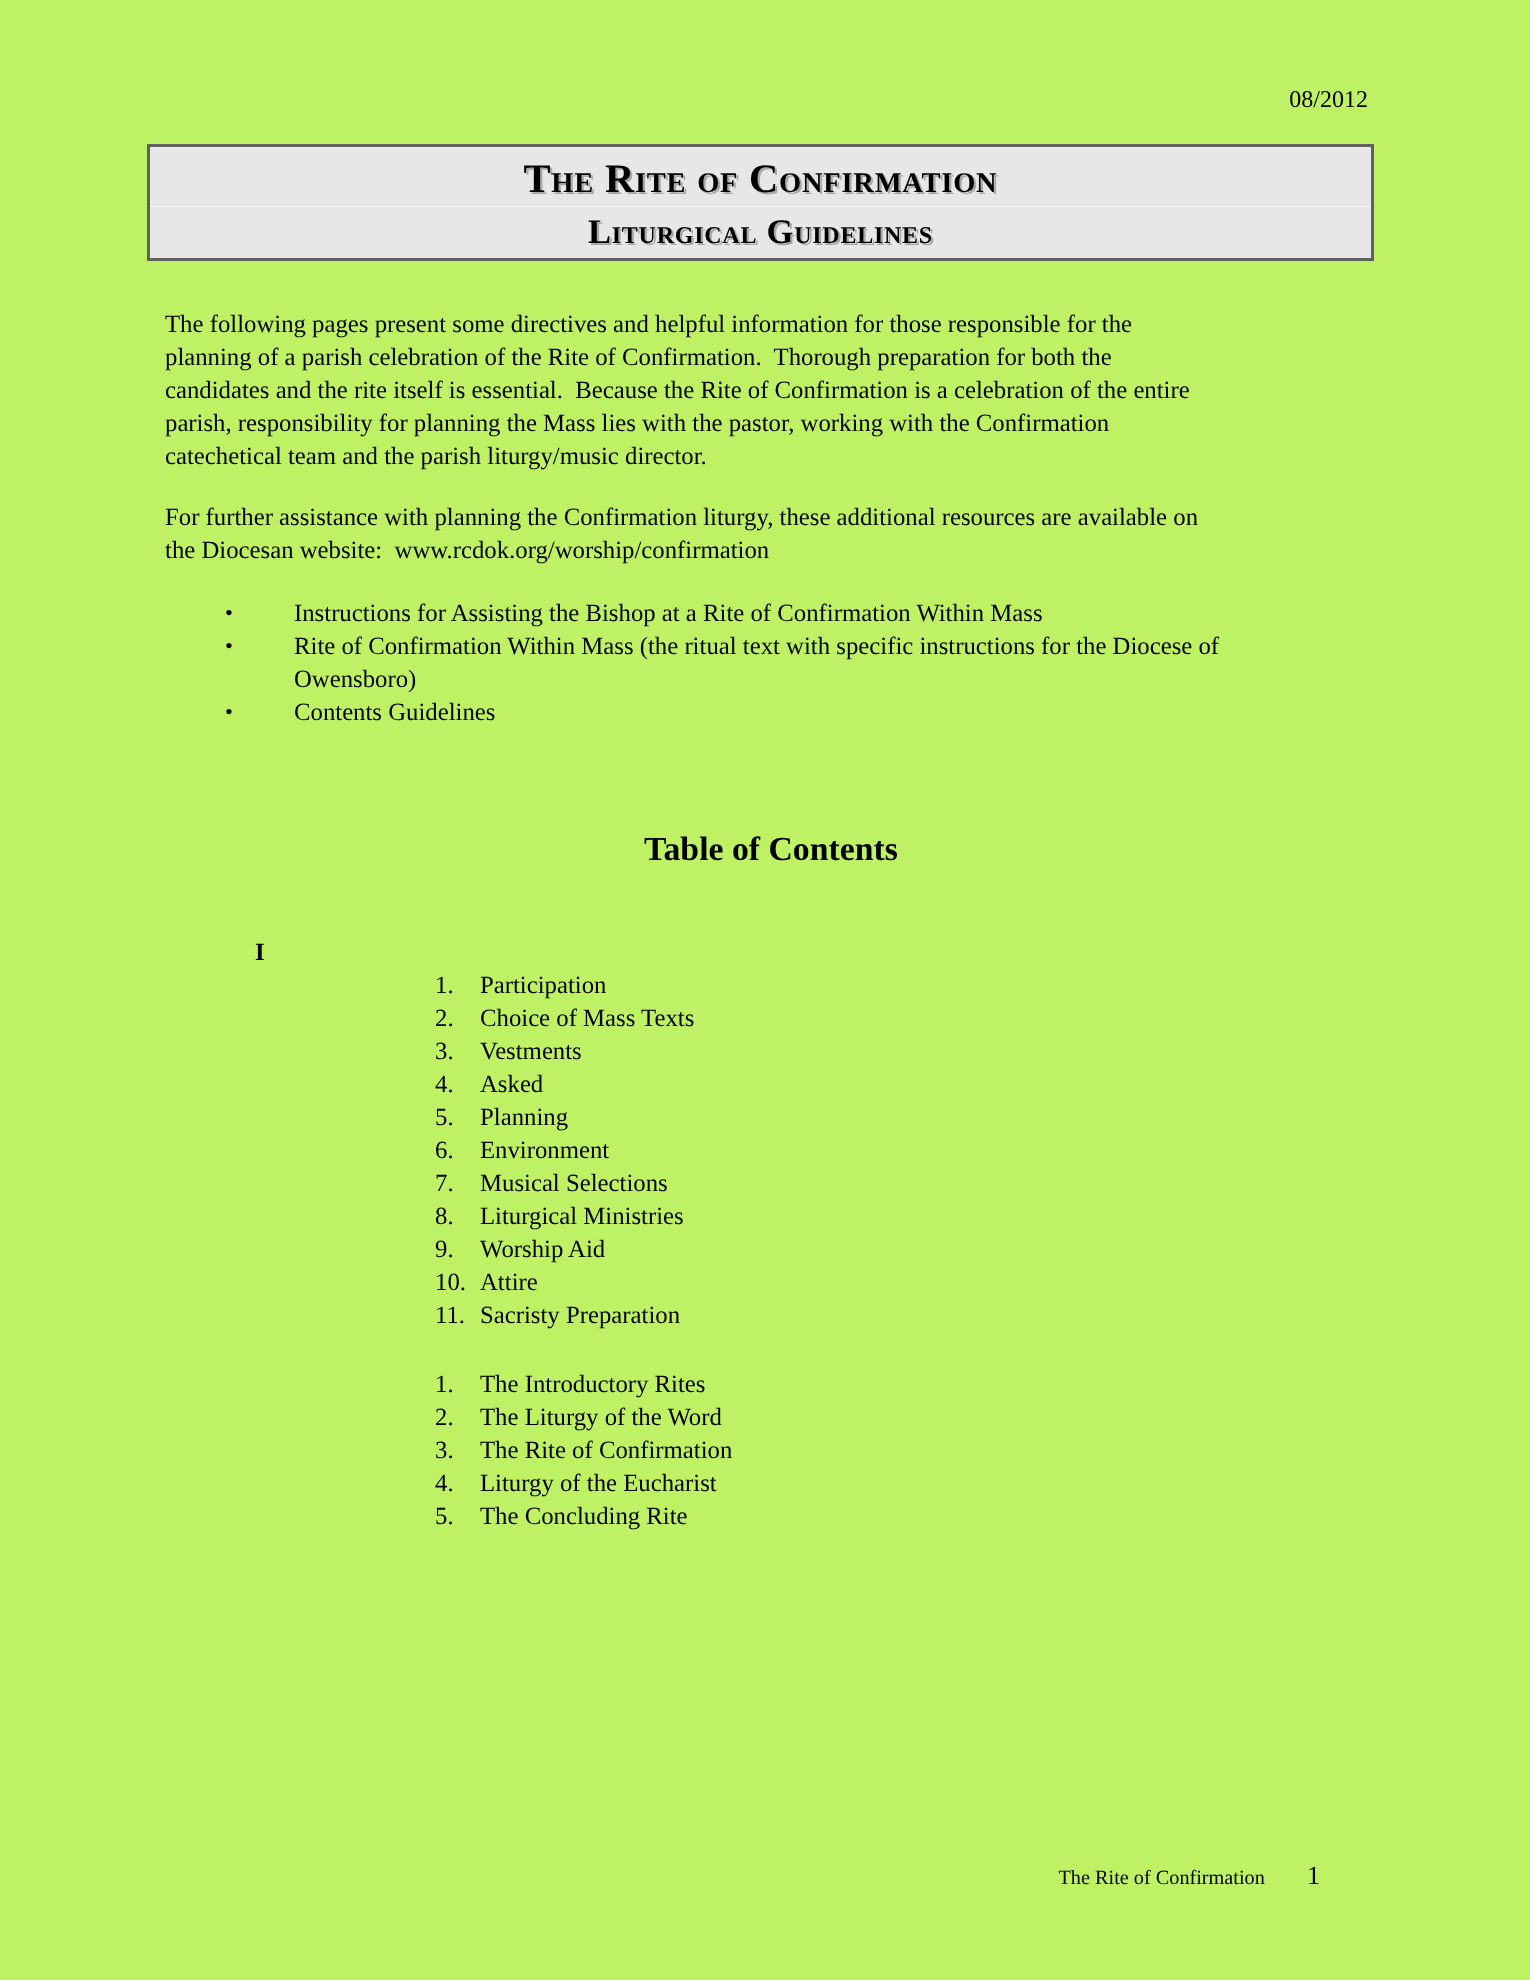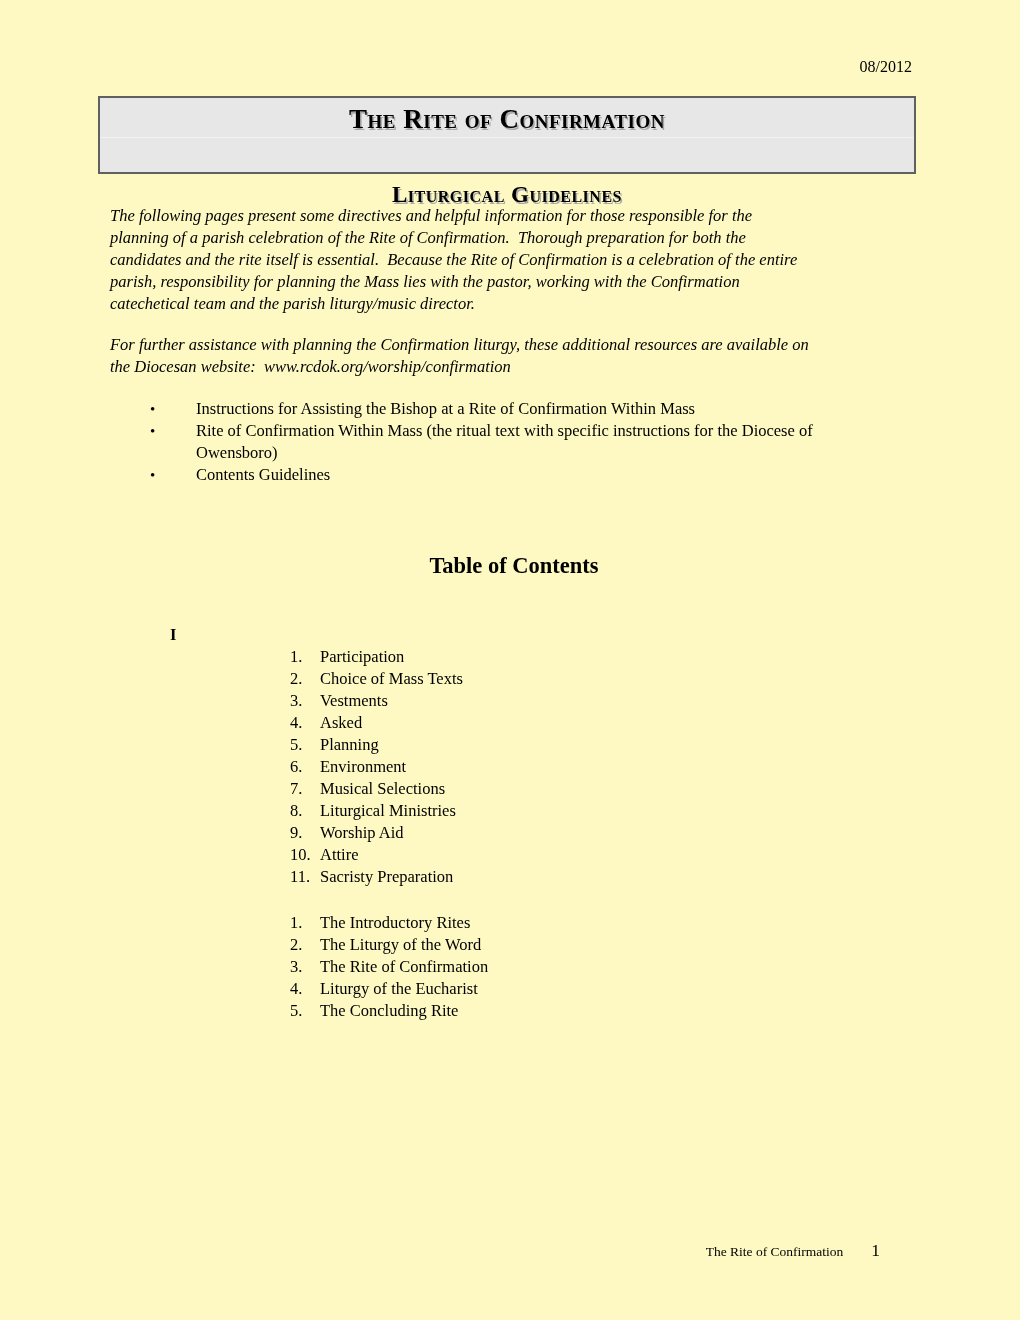--- a/index.html
+++ b/index.html
@@ -1,20 +1,20 @@
 <!DOCTYPE html>
 <html><head>
 <meta charset="utf-8">
 <style>
   html, body { margin: 0; padding: 0; background: #fff; }
   .page {
     position: relative;
     width: 1020px;
     height: 1320px;
-    background: #fef9c3;
+    background: #bef264;
     font-family: "Liberation Serif", serif;
     color: #000;
     overflow: hidden;
   }
   .date {
     position: absolute;
     top: 57px;
     right: 108px;
     font-size: 16px;
     line-height: 20px;
@@ -40,31 +40,30 @@
     text-shadow: 1.5px 1.5px 0 #a8a8a8;
     border-bottom: 1px solid #f2f2f2;
   }
   .header-subtitle {
     font-size: 23px;
     font-weight: bold;
     font-variant: small-caps;
     letter-spacing: 0.5px;
     line-height: 33px;
     text-shadow: 1.5px 1.5px 0 #a8a8a8;
-    margin-top: 40px;
   }
   .intro {
     position: absolute;
     top: 205px;
     left: 110px;
     width: 808px;
     font-size: 16.5px;
     line-height: 22px;
   }
-  .para { white-space: pre-wrap; margin: 0 0 19px 0; font-style: italic; }
+  .para { white-space: pre-wrap; margin: 0 0 19px 0; }
   .bullet-list { margin-top: 20px; }
   .bullet-item { display: flex; }
   .bullet {
     width: 22px;
     margin-left: 40px;
     flex: none;
     font-size: 15px;
   }
   .bullet-text { white-space: pre-wrap; margin-left: 24px; }
   .toc {

